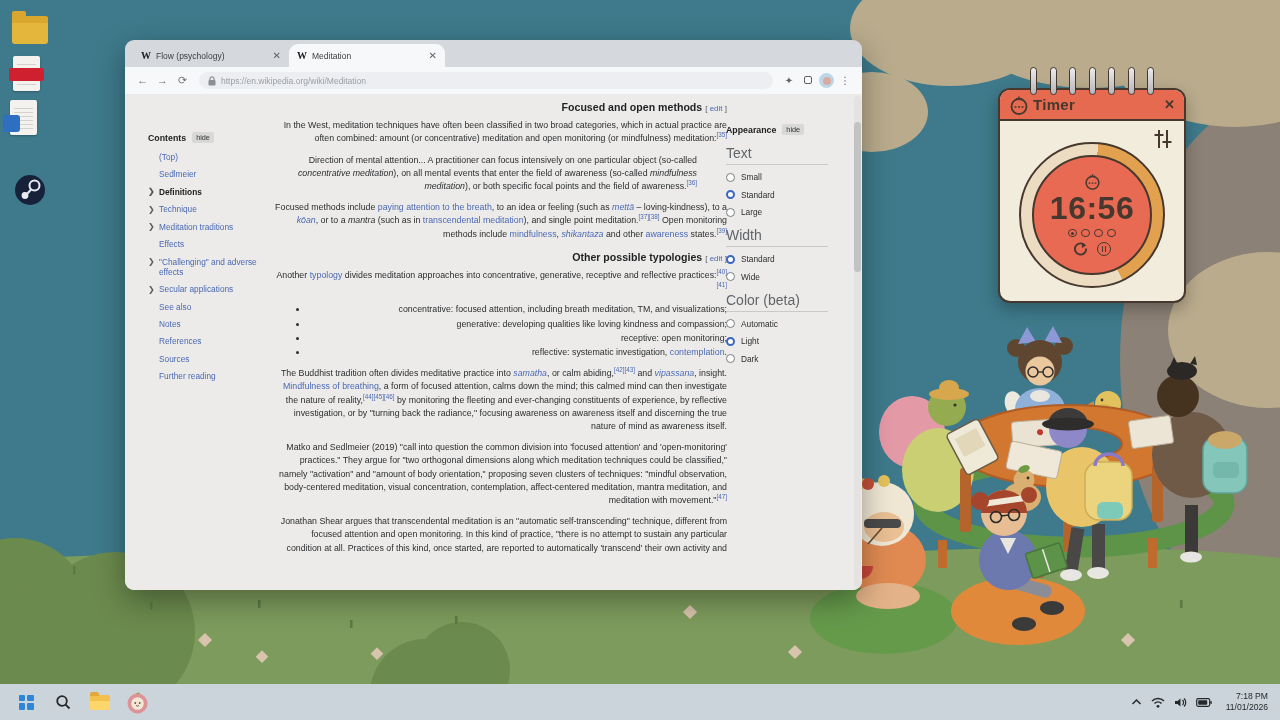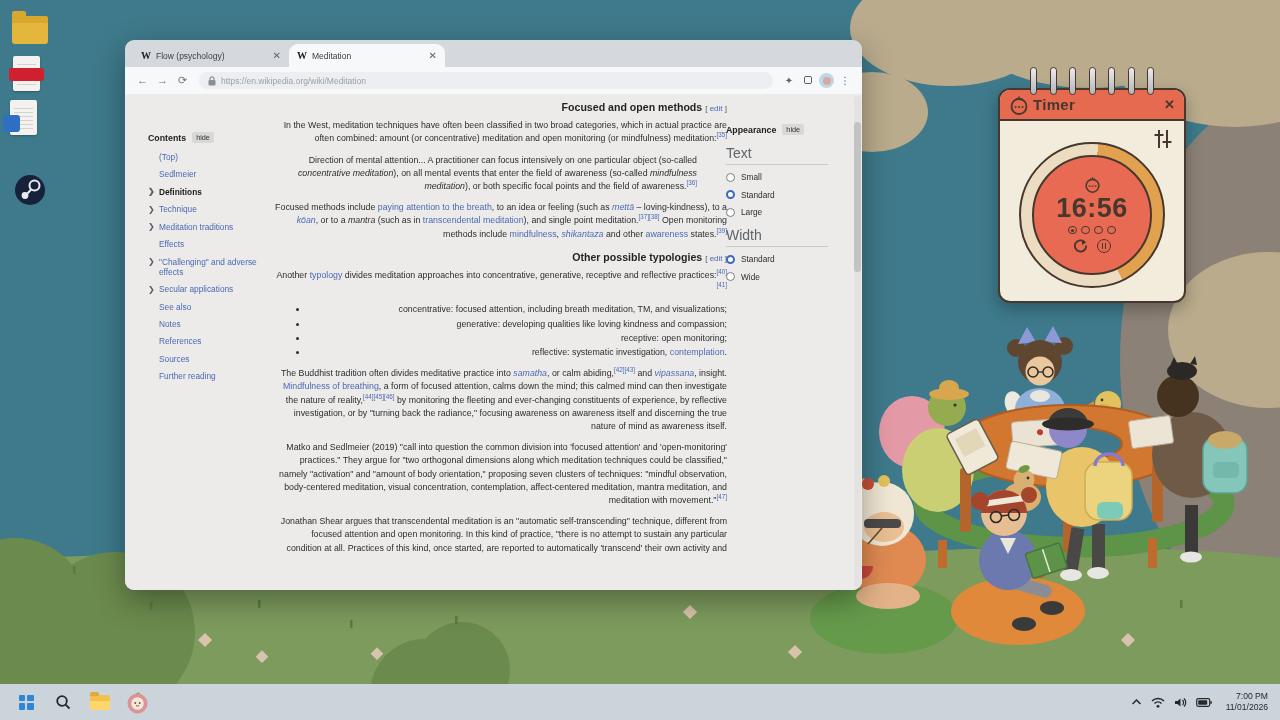--- a/index.html
+++ b/index.html
@@ -87,21 +87,21 @@
     box-shadow:0 6px 16px rgba(0,0,0,.28);overflow:hidden;}
   .t-header{height:31px;background:#e56a50;border-bottom:2.5px solid #46382e;display:flex;align-items:center;padding:0 9px;gap:4px;}
   .t-title{flex:1;text-align:left;font-weight:bold;font-size:15px;color:#46382e;letter-spacing:.3px;}
   .t-close{color:#46382e;font-weight:bold;font-size:13px;line-height:1;}
   .t-body{position:relative;height:calc(100% - 31px);}
   .t-settings{position:absolute;right:10px;top:7px;}
   .dial{position:absolute;left:50%;top:52%;transform:translate(-50%,-50%);width:146px;height:146px;
     border-radius:50%;border:2.5px solid #46382e;}
   .dial-face{position:absolute;inset:11px;border-radius:50%;border:2.5px solid #46382e;background:#e86a52;
     display:flex;flex-direction:column;align-items:center;justify-content:center;}
-  .t-time{font-size:27px;font-weight:bold;color:#46382e;letter-spacing:.5px;margin:0 0 2px;text-align:center;}
+  .t-time{font-size:32px;font-weight:bold;color:#46382e;letter-spacing:.5px;margin:0 0 2px;text-align:center;}
   .t-dots{display:flex;gap:4.5px;margin-bottom:4px;}
   .t-dot{width:8.5px;height:8.5px;border:1.6px solid #46382e;border-radius:50%;position:relative;}
   .t-dot.active::after{content:"";position:absolute;inset:1.7px;background:#46382e;border-radius:50%;}
   .t-actions{display:flex;gap:9px;align-items:center;}
   .pausebtn{width:14px;height:14px;border:1.6px solid #46382e;border-radius:50%;display:flex;align-items:center;justify-content:center;gap:1.6px;}
   .pausebtn i{width:1.6px;height:5.5px;background:#46382e;display:block;}
 
   
   #taskbar{position:absolute;left:0;right:0;bottom:0;height:36px;background:#cbd4da;z-index:6;
     display:flex;align-items:center;padding:0 12px;}
@@ -462,20 +462,37 @@
               <label class="radio-row selected">
     <span class="radio-dot"></span>
     <span>Standard</span>
   </label>
               <label class="radio-row">
     <span class="radio-dot"></span>
     <span>Wide</span>
   </label>
             </div>
   </div>
+          <div>
+    <div class="ap-group-label">Color (beta)</div>
+    <div>
+              <label class="radio-row">
+    <span class="radio-dot"></span>
+    <span>Automatic</span>
+  </label>
+              <label class="radio-row selected">
+    <span class="radio-dot"></span>
+    <span>Light</span>
+  </label>
+              <label class="radio-row">
+    <span class="radio-dot"></span>
+    <span>Dark</span>
+  </label>
+            </div>
+  </div>
         </div>
     </div>
 
     <div class="scrollbar">
       <div class="sb-thumb"></div>
     </div>
   </div>
 </div>
 
 <div id="timer">
@@ -575,17 +592,17 @@
     <svg class="tray-ico" width="13" height="11" viewBox="0 0 13 11">
       <polygon points="1,4 3.5,4 6.5,1.5 6.5,9.5 3.5,7 1,7" fill="#25282b"></polygon>
       <path d="M8.5,3 a3.5,3.5 0 0 1 0,5 M10,1.5 a5.5,5.5 0 0 1 0,8" fill="none" stroke="#25282b" stroke-width="1.2"></path>
     </svg>
     <svg class="tray-ico" width="16" height="9" viewBox="0 0 16 9">
       <rect x="0.7" y="0.7" width="13" height="7.6" rx="1.5" fill="none" stroke="#25282b" stroke-width="1.2"></rect>
       <rect x="2.2" y="2.2" width="9" height="4.6" rx="0.8" fill="#25282b"></rect>
       <rect x="14.3" y="3" width="1.5" height="3" rx="0.7" fill="#25282b"></rect>
     </svg>
     <div class="clock">
-      <div>7:00 PM</div>
+      <div>7:18 PM</div>
       <div>11/01/2026</div>
     </div>
   </div>
 </div>
 
 </body></html>

